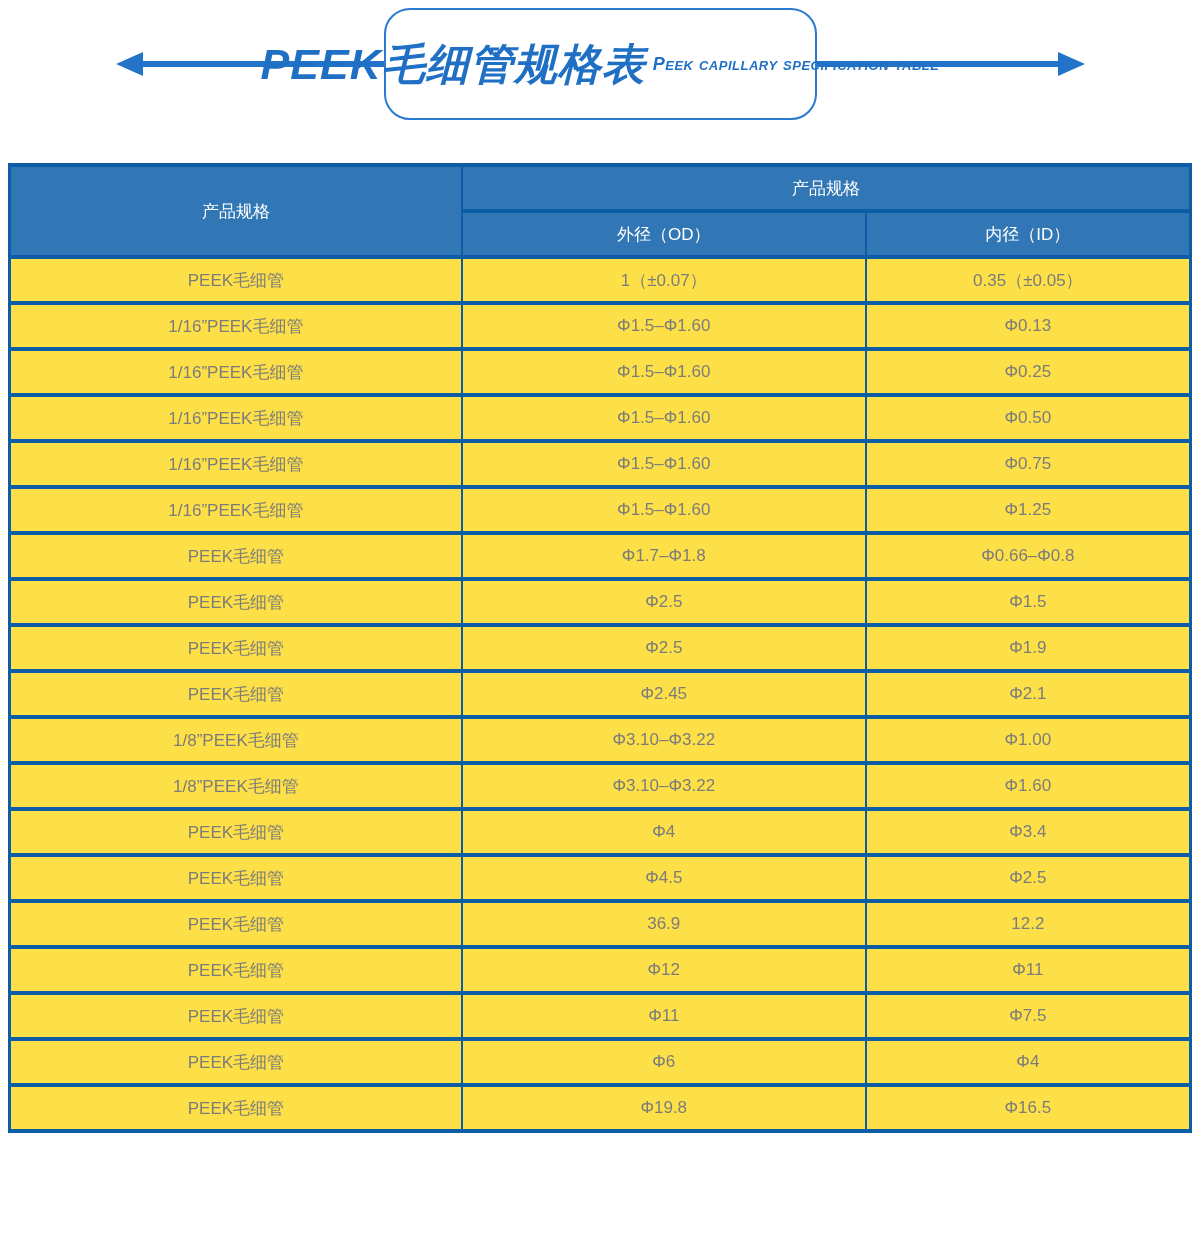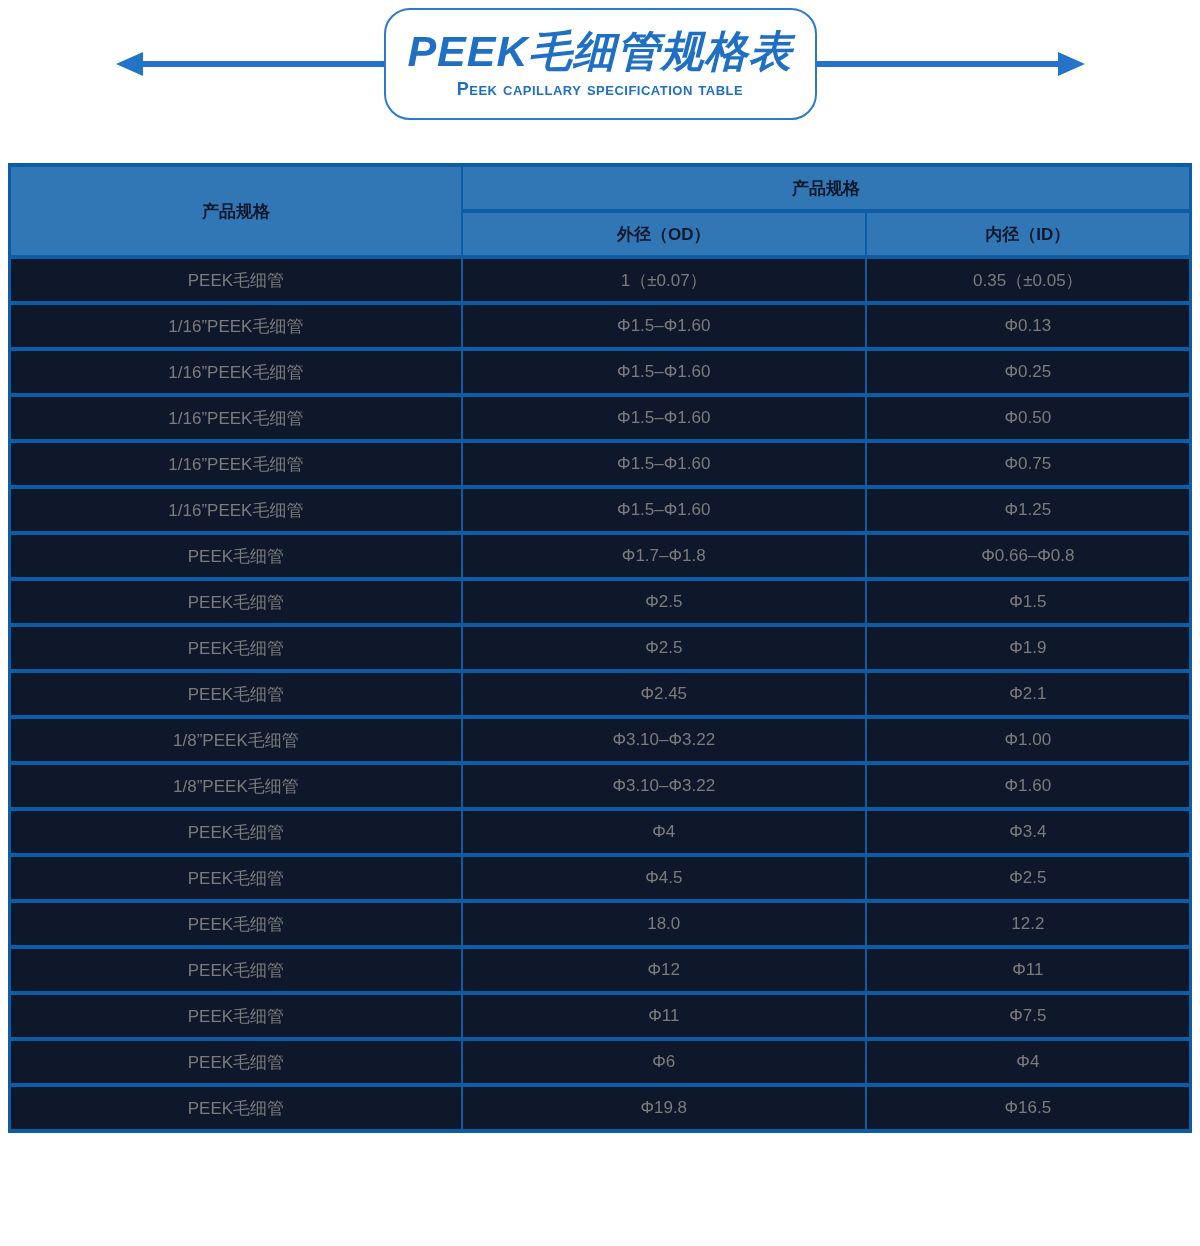--- a/index.html
+++ b/index.html
@@ -28,52 +28,52 @@
     border-right:27px solid var(--accent);
   }
   .head-right{
     width:0;height:0;flex:none;
     border-top:12px solid transparent;border-bottom:12px solid transparent;
     border-left:27px solid var(--accent);
   }
   .title-box{
     width:433px;height:112px;flex:none;background:#fff;
     border:2px solid #2b7ad0;border-radius:26px;
-    display:flex;flex-direction:column;align-items:center;justify-content:center;
+    display:flex;flex-direction:row;align-items:center;justify-content:center;
     gap:7px;z-index:1;
   }
   .title{
     font-style:italic;font-weight:bold;font-size:43px;line-height:1;
     color:var(--title-blue);letter-spacing:1px;white-space:nowrap;
   }
   .subtitle{
-    font-variant:small-caps;font-weight:bold;
+    font-style:italic;font-variant:small-caps;font-weight:bold;
     font-size:18px;line-height:1;color:var(--title-blue);letter-spacing:.5px;
     white-space:nowrap;
   }
   
   .spec{
     border-collapse:collapse;table-layout:fixed;
     width:1184px;margin:43px 8px 0 8px;
     border:3px solid var(--tbl-border);
   }
   .spec th,.spec td{
     border-left:2px solid var(--tbl-border);
     border-right:2px solid var(--tbl-border);
     border-top:4px solid var(--tbl-border);
     border-bottom:4px solid var(--tbl-border);
     text-align:center;vertical-align:middle;
     padding:0;height:46px;
   }
   .spec thead th{
-    background:var(--header-bg);color:#0f172a;
-    font-size:17px;font-weight:bold;
+    background:var(--header-bg);color:#ffffff;
+    font-size:17px;font-weight:normal;
   }
   .spec tbody td{
-    background:#0f172a;color:var(--cell-text);
+    background:#fde047;color:var(--cell-text);
     font-size:17px;font-weight:normal;
   }
   col.c1{width:38.3%;} col.c2{width:34.2%;} col.c3{width:27.5%;}
 </style>
 </head>
 <body>
 
 <div class="banner">
   <div class="arrow">
     <span class="head-left"></span>
@@ -171,21 +171,21 @@
         <td>Φ4</td>
         <td>Φ3.4</td>
       </tr>
       <tr>
         <td>PEEK毛细管</td>
         <td>Φ4.5</td>
         <td>Φ2.5</td>
       </tr>
       <tr>
         <td>PEEK毛细管</td>
-        <td>18.0</td>
+        <td>36.9</td>
         <td>12.2</td>
       </tr>
       <tr>
         <td>PEEK毛细管</td>
         <td>Φ12</td>
         <td>Φ11</td>
       </tr>
       <tr>
         <td>PEEK毛细管</td>
         <td>Φ11</td>

